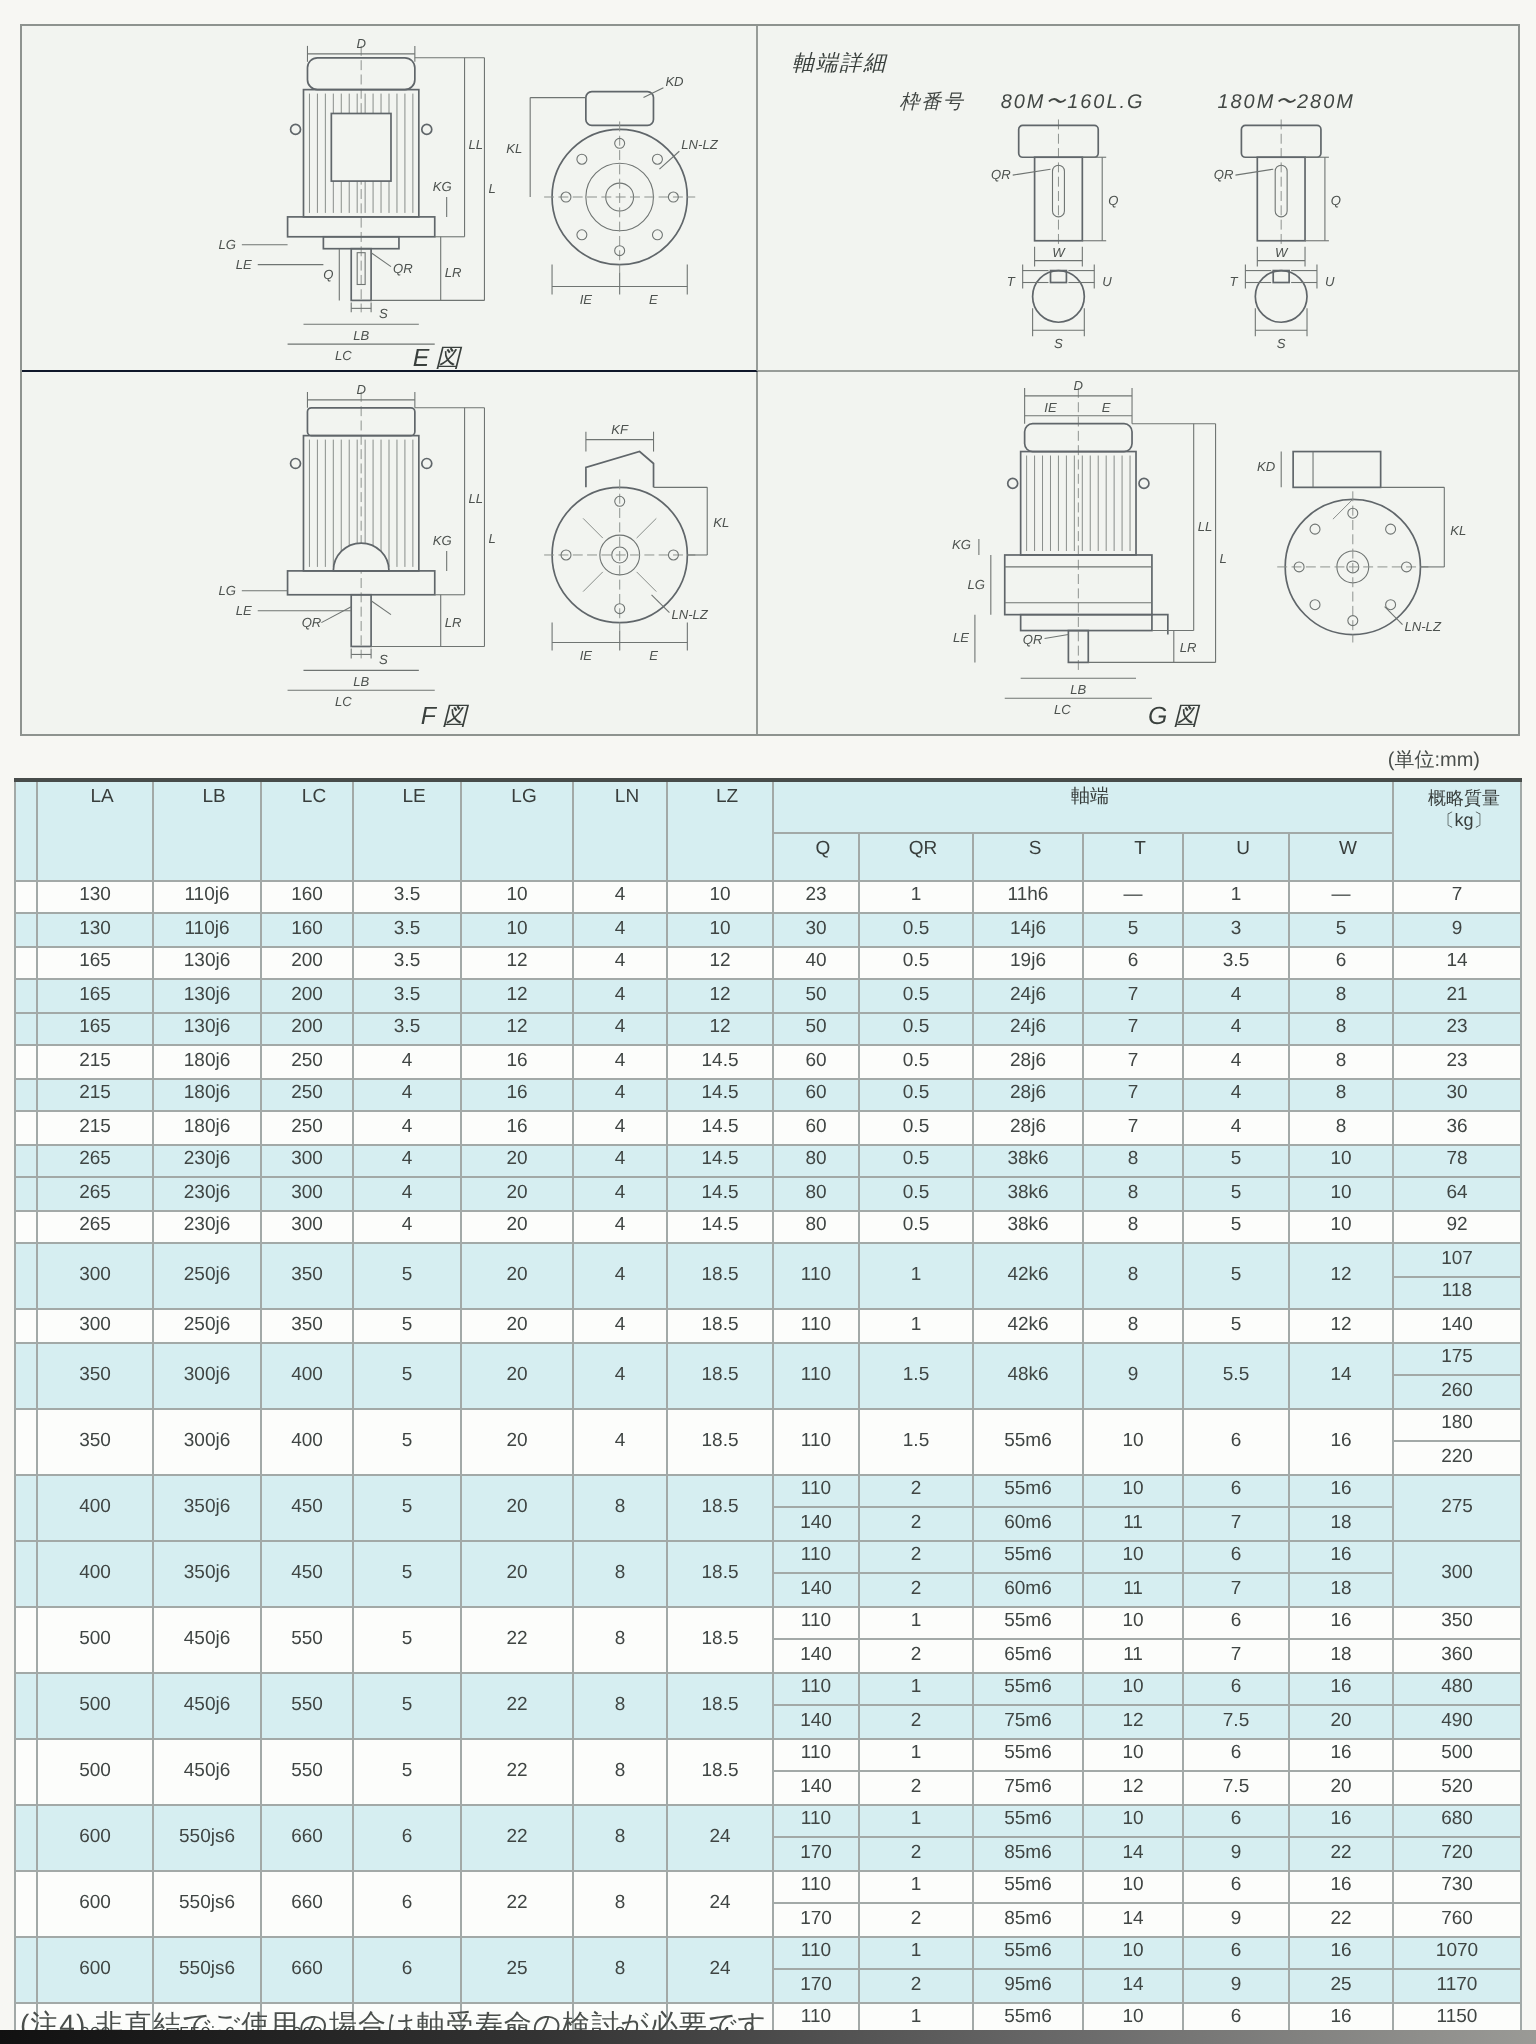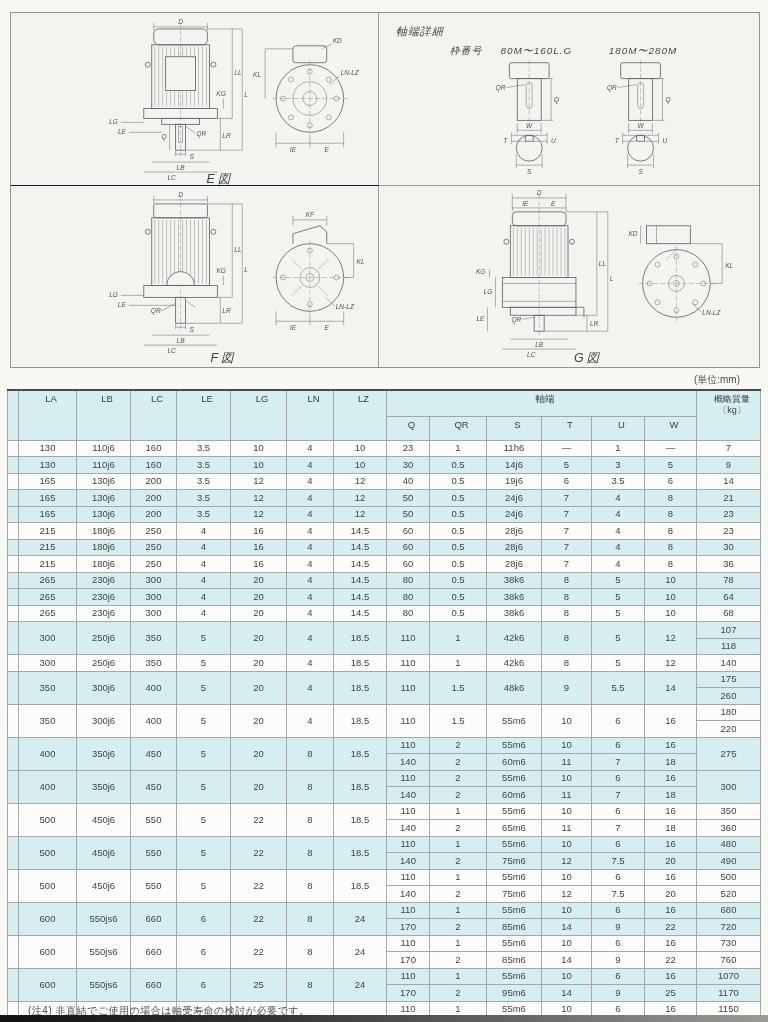--- a/index.html
+++ b/index.html
@@ -23,21 +23,21 @@
   .tblwrap{position:absolute;left:7px;top:389px;}
   table{border-collapse:collapse;table-layout:fixed;width:753px;background:#fcfdfb;border:1px solid #6f7472;border-top:2.5px solid #474c4a;border-bottom:2px solid #474c4a;}
   th,td{border:1px solid #a2a9a7;font-size:9.5px;line-height:1.05;padding:0;font-weight:normal;color:#3f4543;overflow:hidden;white-space:nowrap;}
   th{text-align:center;vertical-align:top;padding:3px 0 0 7px;background:#d6eef1;font-size:9.5px;color:#383e3c;}
   th.masshdr{font-size:9px;line-height:1.25;}
   tr.hdr{height:26px;} tr.hdr2{height:24px;}
   tbody td{text-align:center;height:15.5px;}
   tbody tr{height:15.5px;}
   tr.shade td{background:#d6eef1;}
   tr.plain td{background:#fcfdfb;}
-  .note{position:absolute;left:28px;top:1004px;font-size:10px;color:#4a4f4c;letter-spacing:.5px;}
+  .note{position:absolute;left:10px;top:1004px;font-size:14px;color:#4a4f4c;letter-spacing:.5px;}
   .scan-edge{position:absolute;left:0;bottom:0;width:100%;height:7px;background:linear-gradient(to right,#111 0%,#333 35%,#6a6a6a 70%,#9a9a96 100%);}
 </style>
 </head>
 <body>
 
 <div class="panel">
 
   <div class="quad q-e">
     <svg width="367" height="172" viewBox="0 0 368 173">
       <line class="cl" x1="170" y1="10" x2="170" y2="144"></line>
@@ -521,21 +521,21 @@
           <td>4</td>
           <td>20</td>
           <td>4</td>
           <td>14.5</td>
           <td>80</td>
           <td>0.5</td>
           <td>38k6</td>
           <td>8</td>
           <td>5</td>
           <td>10</td>
-          <td>68</td>
+          <td>92</td>
         </tr>
         <tr class="shade">
           <td rowspan="2"></td>
           <td rowspan="2">300</td>
           <td rowspan="2">250j6</td>
           <td rowspan="2">350</td>
           <td rowspan="2">5</td>
           <td rowspan="2">20</td>
           <td rowspan="2">4</td>
           <td rowspan="2">18.5</td>

